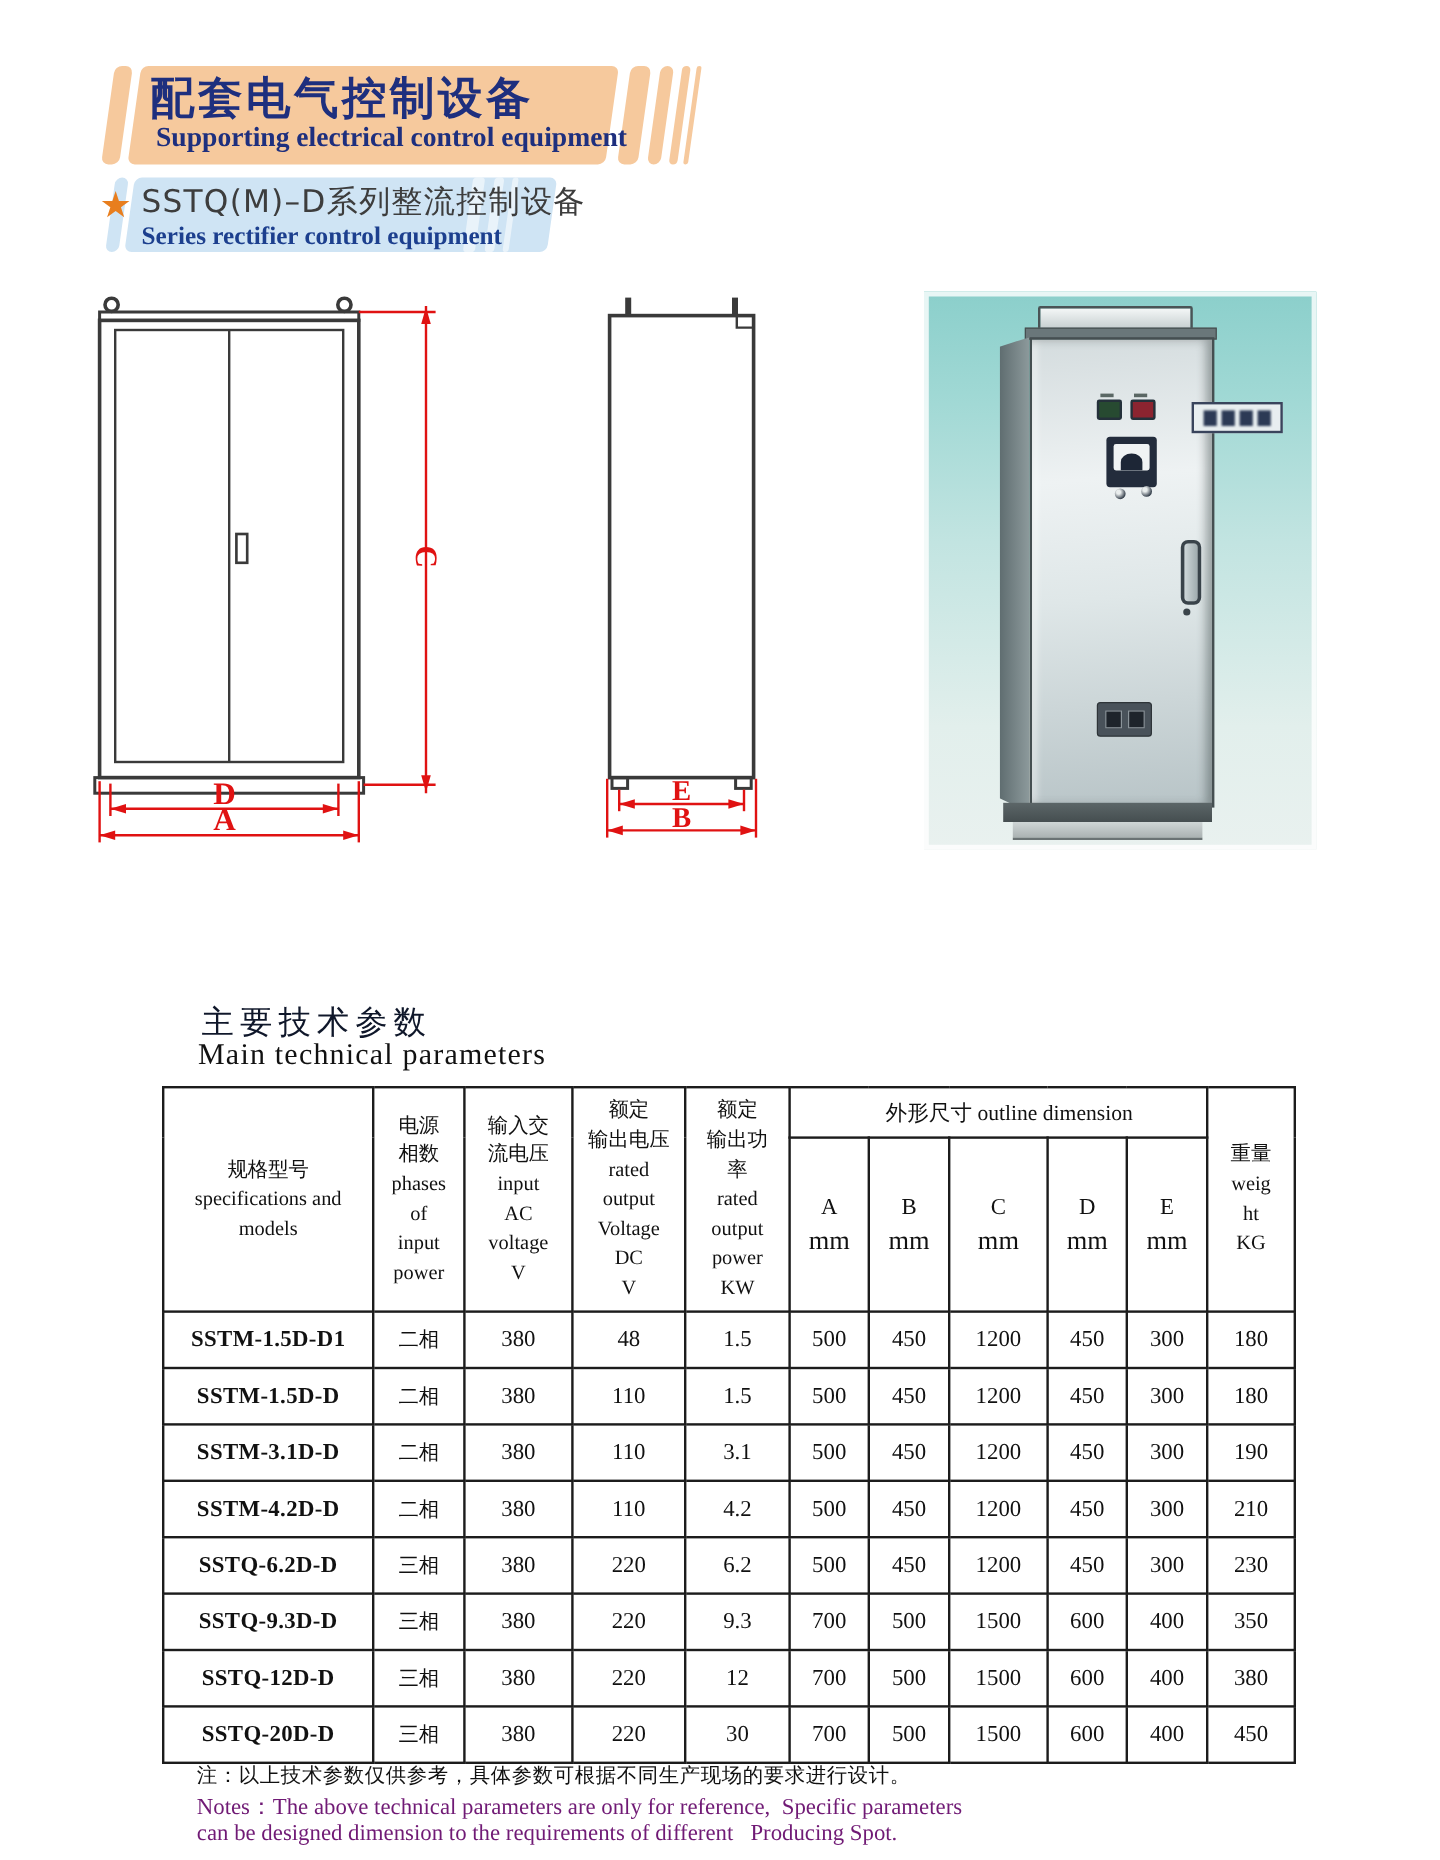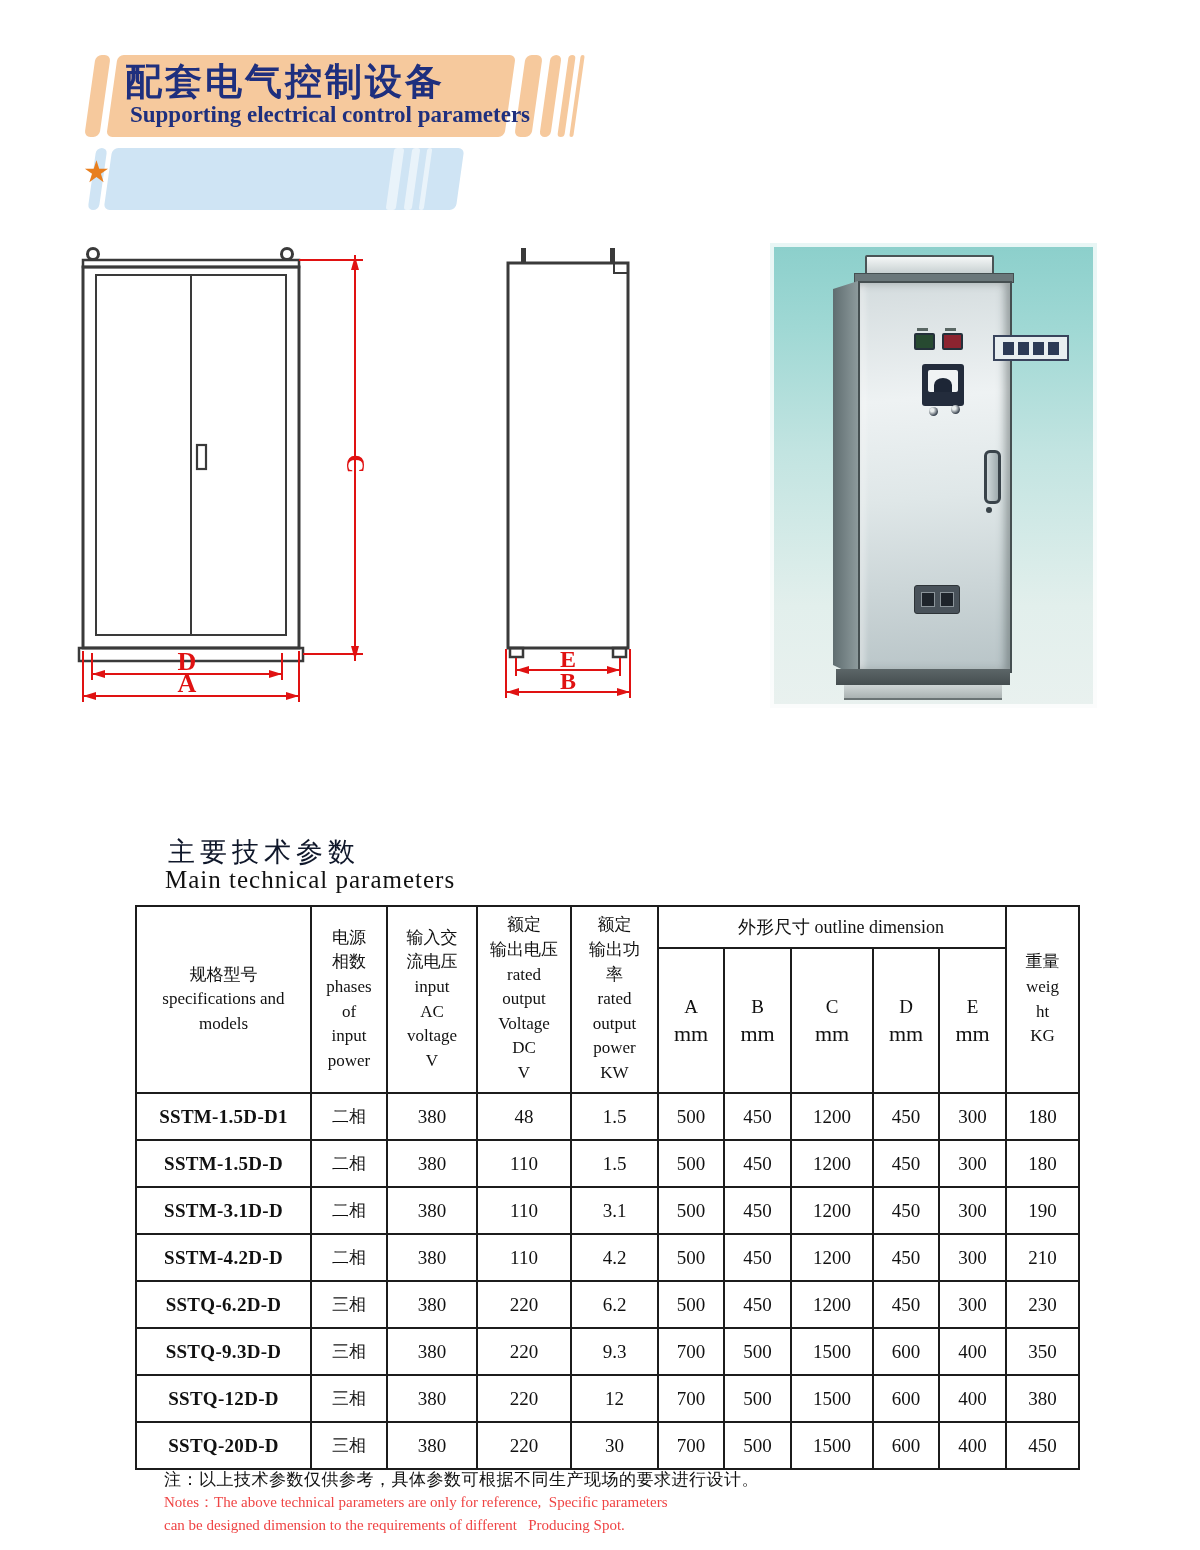--- a/index.html
+++ b/index.html
@@ -42,21 +42,21 @@
   .dl{font-size:19px;line-height:1.4;}
   .du{font-size:22px;line-height:1.2;}
   td.cell{height:45px;font-size:19px;}
   td.model{font-weight:600;font-size:19px;letter-spacing:.3px;}
   td.cn{font-family:"DejaVu Sans",sans-serif;font-size:17px;}
 
   
   .note-cn{position:absolute;left:164px;top:1468px;font-family:Liberation Mono, monospace;
     font-size:17px;color:#111;letter-spacing:.5px;white-space:pre-wrap;}
   .note-en{position:absolute;left:164px;font-family:"Liberation Serif",serif;
-    font-size:15px;color:#ef4444;white-space:pre-wrap;text-align:right;}
+    font-size:19px;color:#701a75;white-space:pre-wrap;text-align:right;}
 
   
   .photo{position:absolute;left:770px;top:243px;width:327px;height:465px;
     background:linear-gradient(180deg,#8bcfcb 0%,#9fd8d4 18%,#c2e4e1 45%,#e2efec 78%,#e9f1ef 100%);
     box-shadow:inset 0 0 0 4px rgba(255,255,255,.8);}
   .ph{position:absolute;}
   .lift-bar{left:95px;top:12px;width:125px;height:18px;border:2px solid #4a5456;border-radius:2px;
     background:linear-gradient(180deg,#f4f7f7,#c3cccd);}
   .cab-cap{left:84px;top:30px;width:158px;height:8px;background:#6a777a;border:1px solid #454f51;}
   .cab-side{left:63px;top:38px;width:25px;height:396px;
@@ -96,30 +96,32 @@
 <div class="page">
 
   <div class="banner-group">
     <div class="ob" style="left:15px;width:15px;"></div>
     <div class="ob" style="left:37px;width:398px;"></div>
     <div class="ob" style="left:445px;width:17px;"></div>
     <div class="ob" style="left:470px;width:11px;"></div>
     <div class="ob" style="left:488px;width:7px;"></div>
     <div class="ob" style="left:500px;width:4px;"></div>
     <div class="banner-title">配套电气控制设备</div>
-    <div class="banner-sub">Supporting electrical control parameters</div>
+    <div class="banner-sub">Supporting electrical control equipment</div>
   </div>
 
   <div class="series-group">
     <div class="bb" style="left:17px;width:11px;"></div>
     <div class="bb" style="left:33px;width:352px;"></div>
     <div class="bb-lite" style="left:315px;width:10px;"></div>
     <div class="bb-lite" style="left:333px;width:8px;"></div>
     <div class="bb-lite" style="left:348px;width:5px;"></div>
     <div class="star">★</div>
+    <div class="series-cn">SSTQ(M)–D系列整流控制设备</div>
+    <div class="series-en">Series rectifier control equipment</div>
   </div>
 
   <svg class="abs" style="left:60px;top:240px;" width="320" height="470" viewBox="0 0 320 470">
     <g stroke="#3a3a3a" fill="none">
       <circle cx="33" cy="14" r="5.5" stroke-width="3"></circle>
       <circle cx="227" cy="14" r="5.5" stroke-width="3"></circle>
       <rect x="23" y="20" width="216" height="7" stroke-width="2.5"></rect>
       <rect x="23" y="27" width="216" height="381" stroke-width="3"></rect>
       <rect x="36" y="35" width="190" height="360" stroke-width="2"></rect>
       <line x1="131" y1="35" x2="131" y2="395" stroke-width="2"></line>

